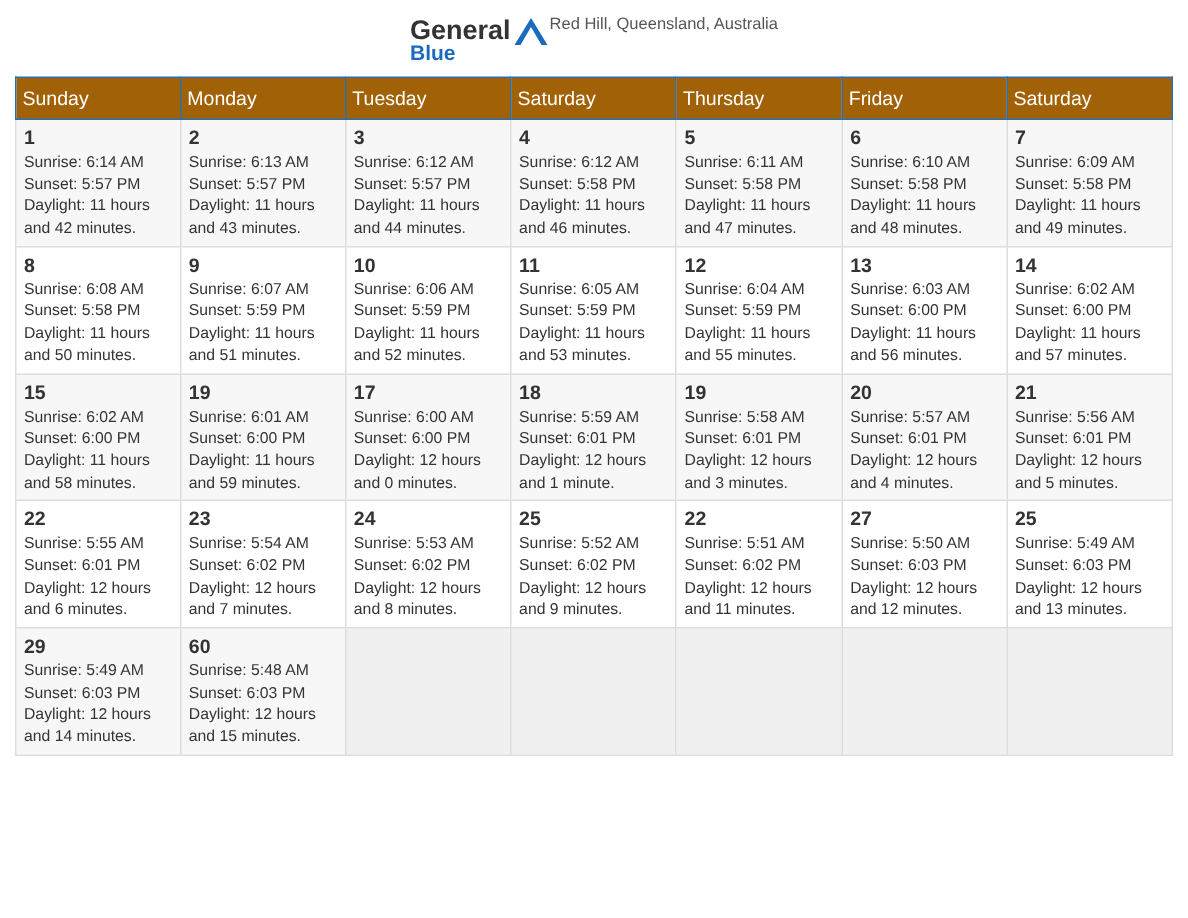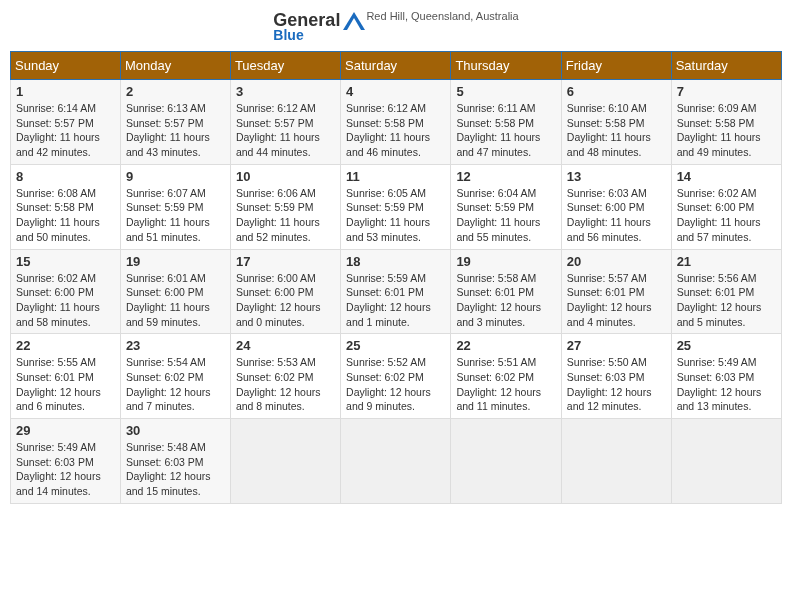--- a/index.html
+++ b/index.html
@@ -234,21 +234,21 @@
           <span class="day-number">25</span>
           <div class="day-info">Sunrise: 5:49 AM<br>Sunset: 6:03 PM<br>Daylight: 12 hours and 13 minutes.</div>
         </td>
       </tr>
       <tr>
         <td>
           <span class="day-number">29</span>
           <div class="day-info">Sunrise: 5:49 AM<br>Sunset: 6:03 PM<br>Daylight: 12 hours and 14 minutes.</div>
         </td>
         <td>
-          <span class="day-number">30</span>
+          <span class="day-number">60</span>
           <div class="day-info">Sunrise: 5:48 AM<br>Sunset: 6:03 PM<br>Daylight: 12 hours and 15 minutes.</div>
         </td>
         <td class="empty-cell"></td>
         <td class="empty-cell"></td>
         <td class="empty-cell"></td>
         <td class="empty-cell"></td>
         <td class="empty-cell"></td>
       </tr>
     </tbody>
 </table>

